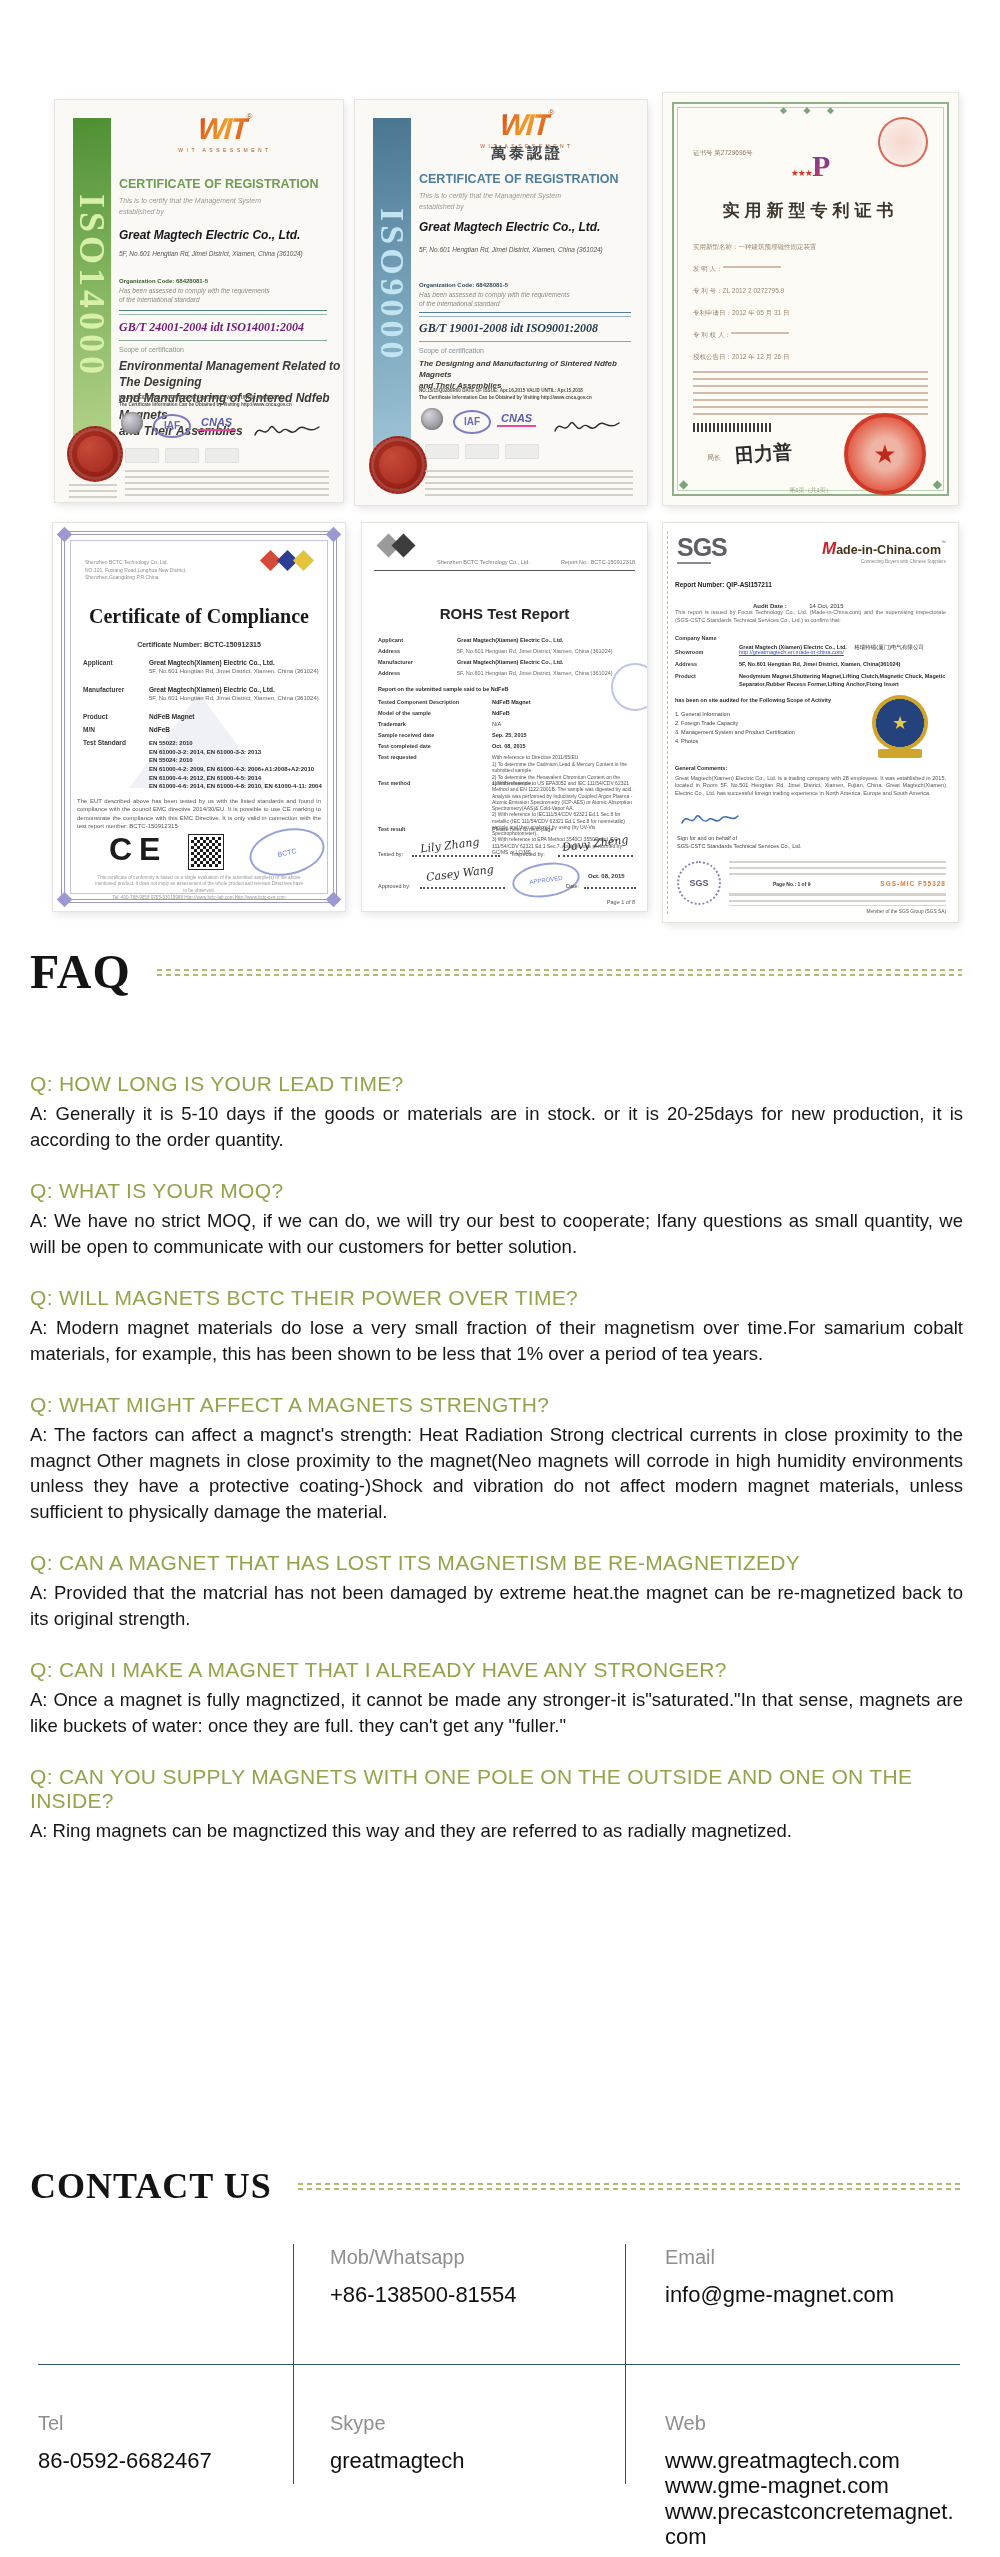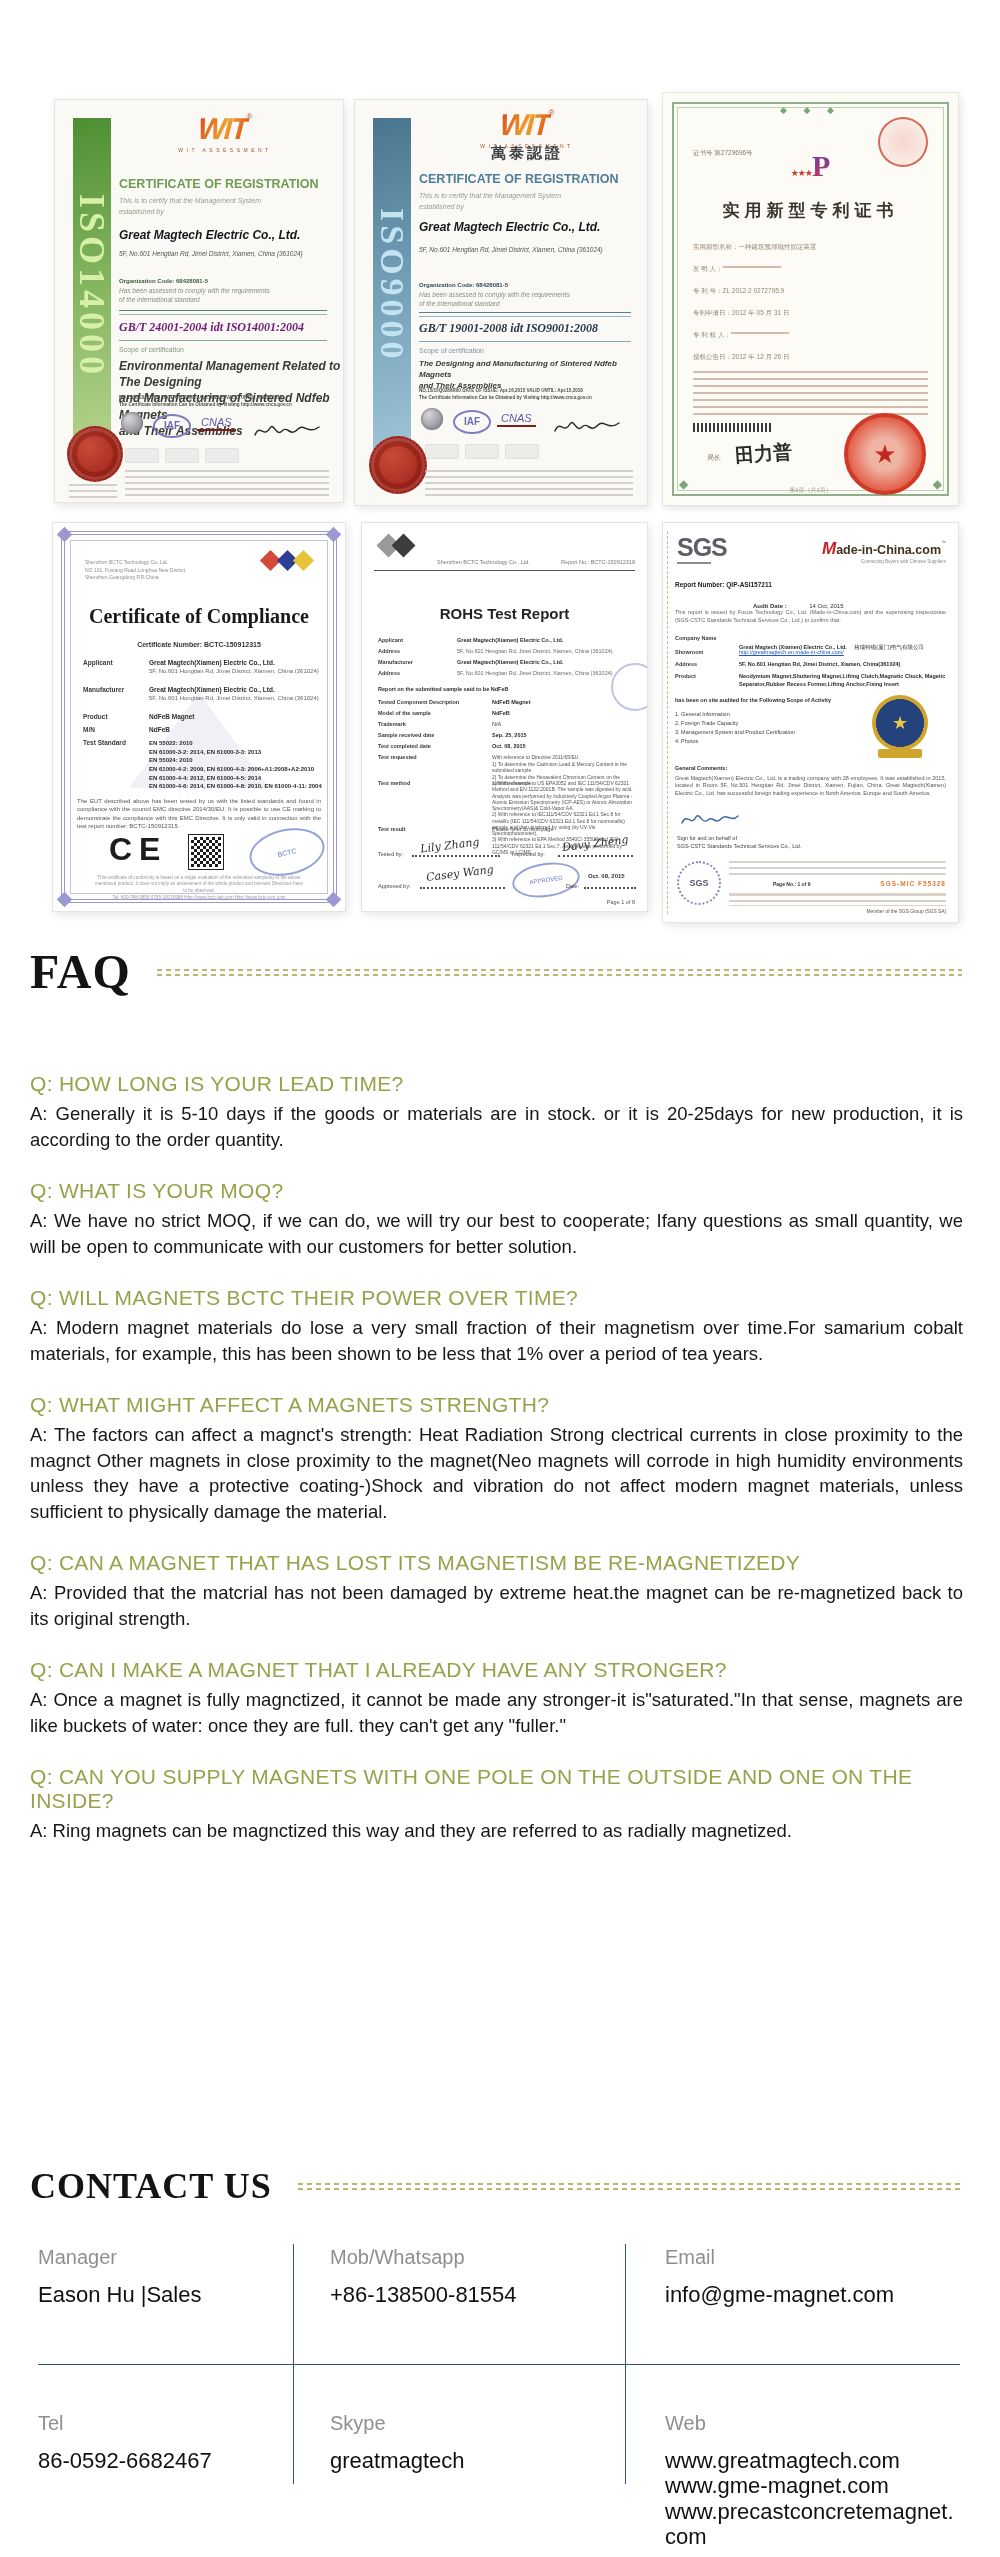--- a/index.html
+++ b/index.html
@@ -35,22 +35,22 @@
          background:linear-gradient(100deg,#d94e1c,#f0a02c 55%,#d94e1c);-webkit-background-clip:text;background-clip:text;color:transparent}
   .reg{font-size:8px;vertical-align:top;color:#b05a2a}
   .wit-sub{font-size:5px;letter-spacing:3.5px;color:#a2542a;margin-top:1px}
   .seal{position:absolute;border-radius:50%;border:2px dotted rgba(150,30,22,.9);
         background:radial-gradient(circle at 38% 35%,#c84b38,#a32a20 72%);
         box-shadow:inset 0 0 0 3px rgba(255,255,255,.14),inset 0 0 0 8px rgba(130,20,12,.45)}
   .globe{width:22px;height:22px;border-radius:50%;
          background:radial-gradient(circle at 35% 30%,#d6d6da,#8f8f98 75%);box-shadow:inset 0 0 3px #666}
   .iaf{width:34px;height:20px;border:2px solid #7d7cc0;border-radius:50%;color:#6c6bb4;
        font-weight:700;font-size:10px;text-align:center;line-height:20px}
-  .cnas{color:#5a59a8;font-weight:400;font-style:italic;font-size:11px;
-        border-bottom:2px solid #7f1d1d;padding:0 4px 1px}
+  .cnas{color:#5a59a8;font-weight:700;font-style:italic;font-size:11px;
+        border-bottom:2px solid #ec4899;padding:0 4px 1px}
   .sig path{fill:none;stroke:#2b2b2b;stroke-width:1.5;stroke-linecap:round}
   .sig-blue path{stroke:#3a6ab0}
   .box-faded{background:#ececea;box-shadow:inset 0 0 0 1px #e0e0dc;border-radius:2px}
   .blur-lines{background:repeating-linear-gradient(180deg,#c6c3ba 0 2px,transparent 2px 6px);opacity:.75}
   .blur-warm{background:repeating-linear-gradient(180deg,#c9ab97 0 2px,transparent 2px 7px);opacity:.8}
 
   
   .pframe1{position:absolute;inset:9px;border:2px solid #8fb08a}
   .pframe2{position:absolute;inset:14px;border:1px solid #bcd2b6}
   .ring-seal{position:absolute;border:2.5px solid rgba(204,60,40,.75);border-radius:50%;
@@ -402,24 +402,20 @@
   <div class="sec-head" style="left:30px;top:2168px;width:932px">
     <h2 class="sec-title" style="font-size:36px">CONTACT US</h2>
     <div class="dashes"></div>
   </div>
 
   <div class="abs" style="left:30px;top:2240px;width:932px;height:310px">
     <div class="vline" style="left:263px;top:4px;height:240px"></div>
     <div class="vline" style="left:595px;top:4px;height:240px"></div>
     <div class="hline" style="left:8px;top:124px;width:922px"></div>
 
-    <div class="abs" style="left:8px;top:6px;width:240px">
-      <div class="ct-label">Manager</div>
-      <div class="ct-value">Eason Hu |Sales</div>
-    </div>
     <div class="abs" style="left:300px;top:6px;width:280px">
       <div class="ct-label">Mob/Whatsapp</div>
       <div class="ct-value">+86-138500-81554</div>
     </div>
     <div class="abs" style="left:635px;top:6px;width:292px">
       <div class="ct-label">Email</div>
       <div class="ct-value">info@gme-magnet.com</div>
     </div>
 
     <div class="abs" style="left:8px;top:172px;width:240px">

